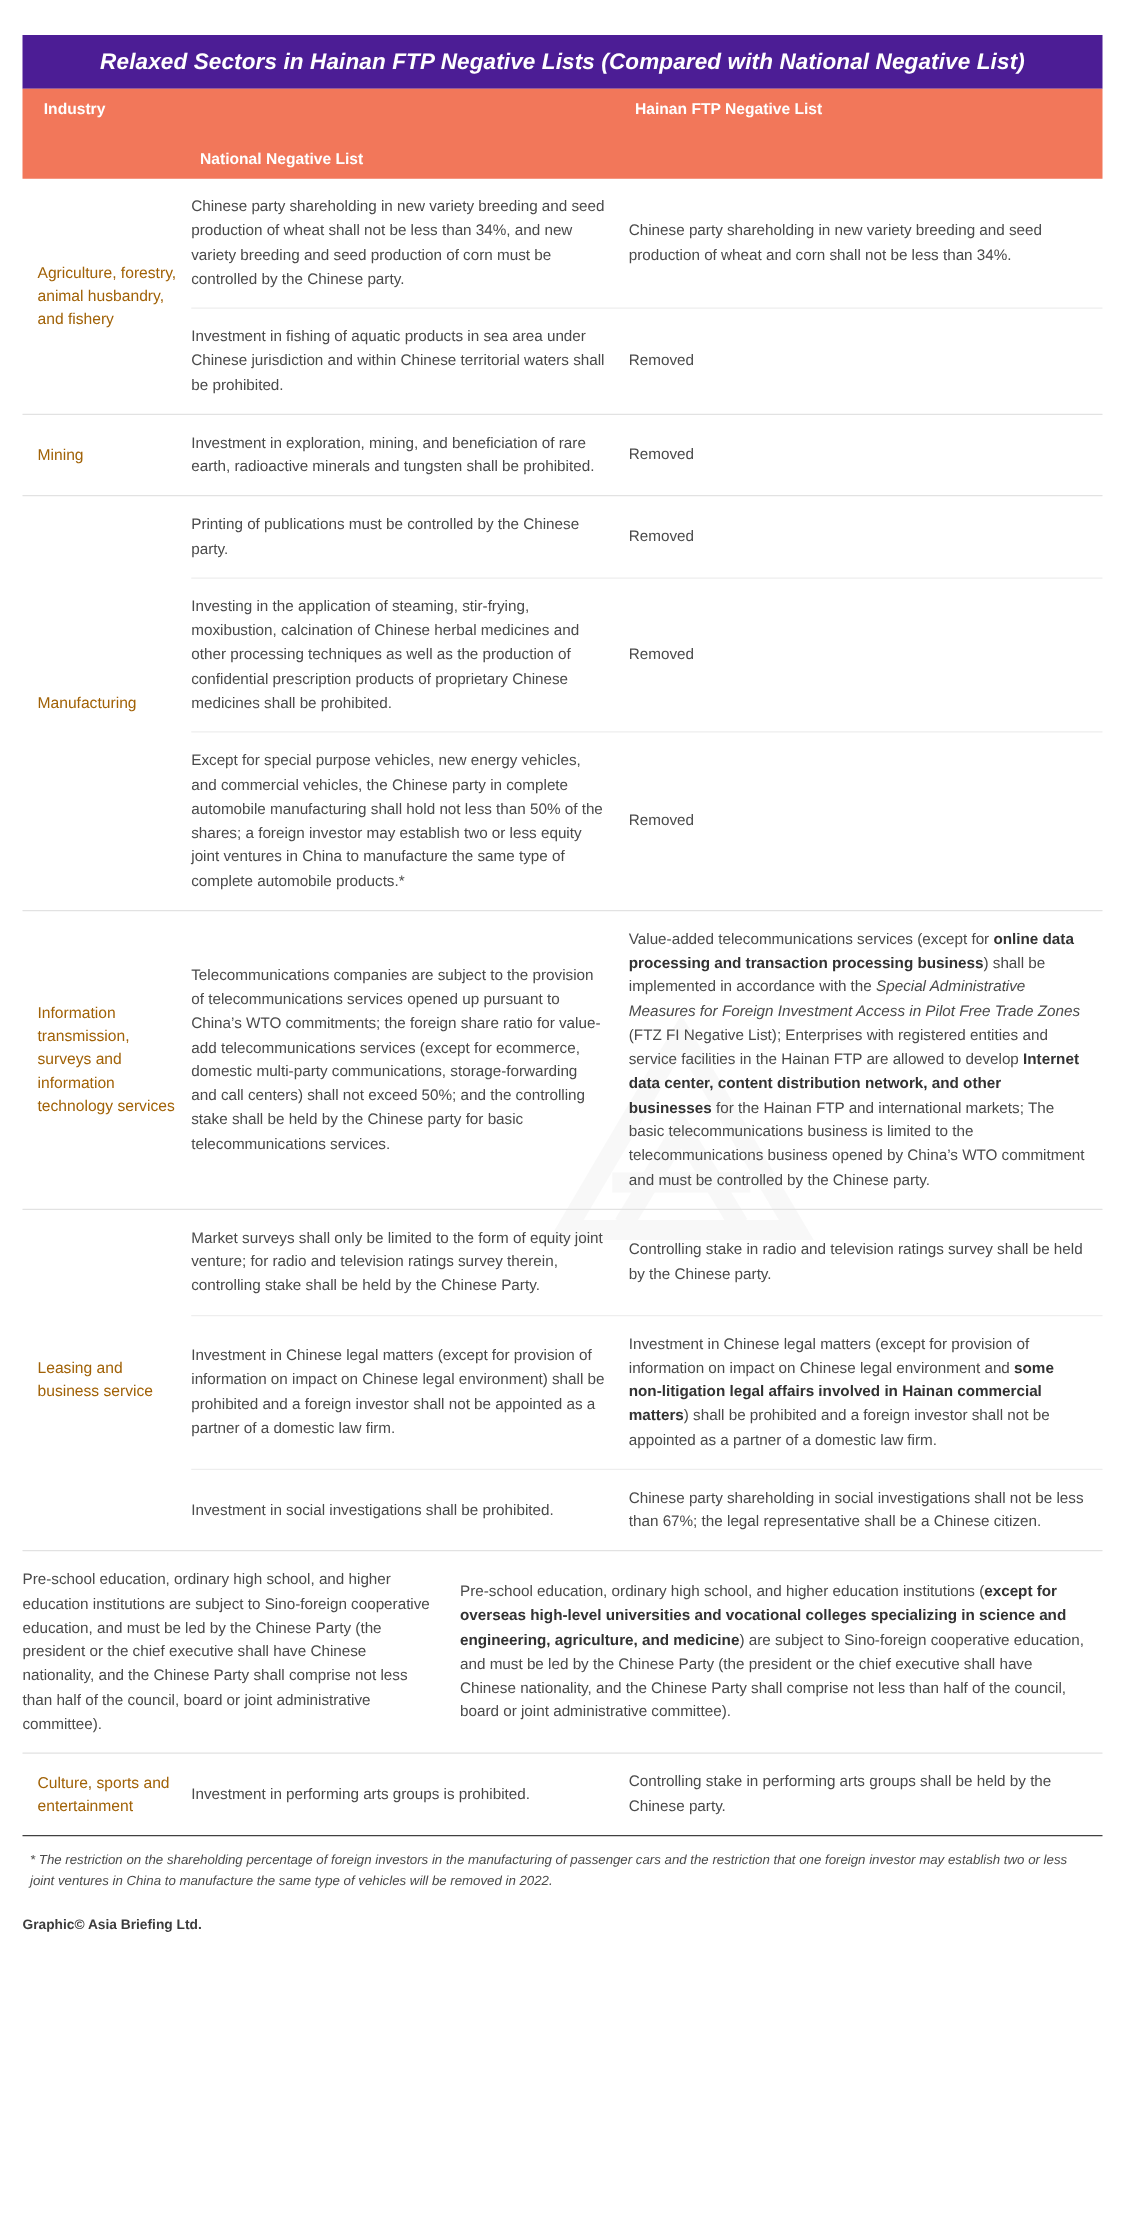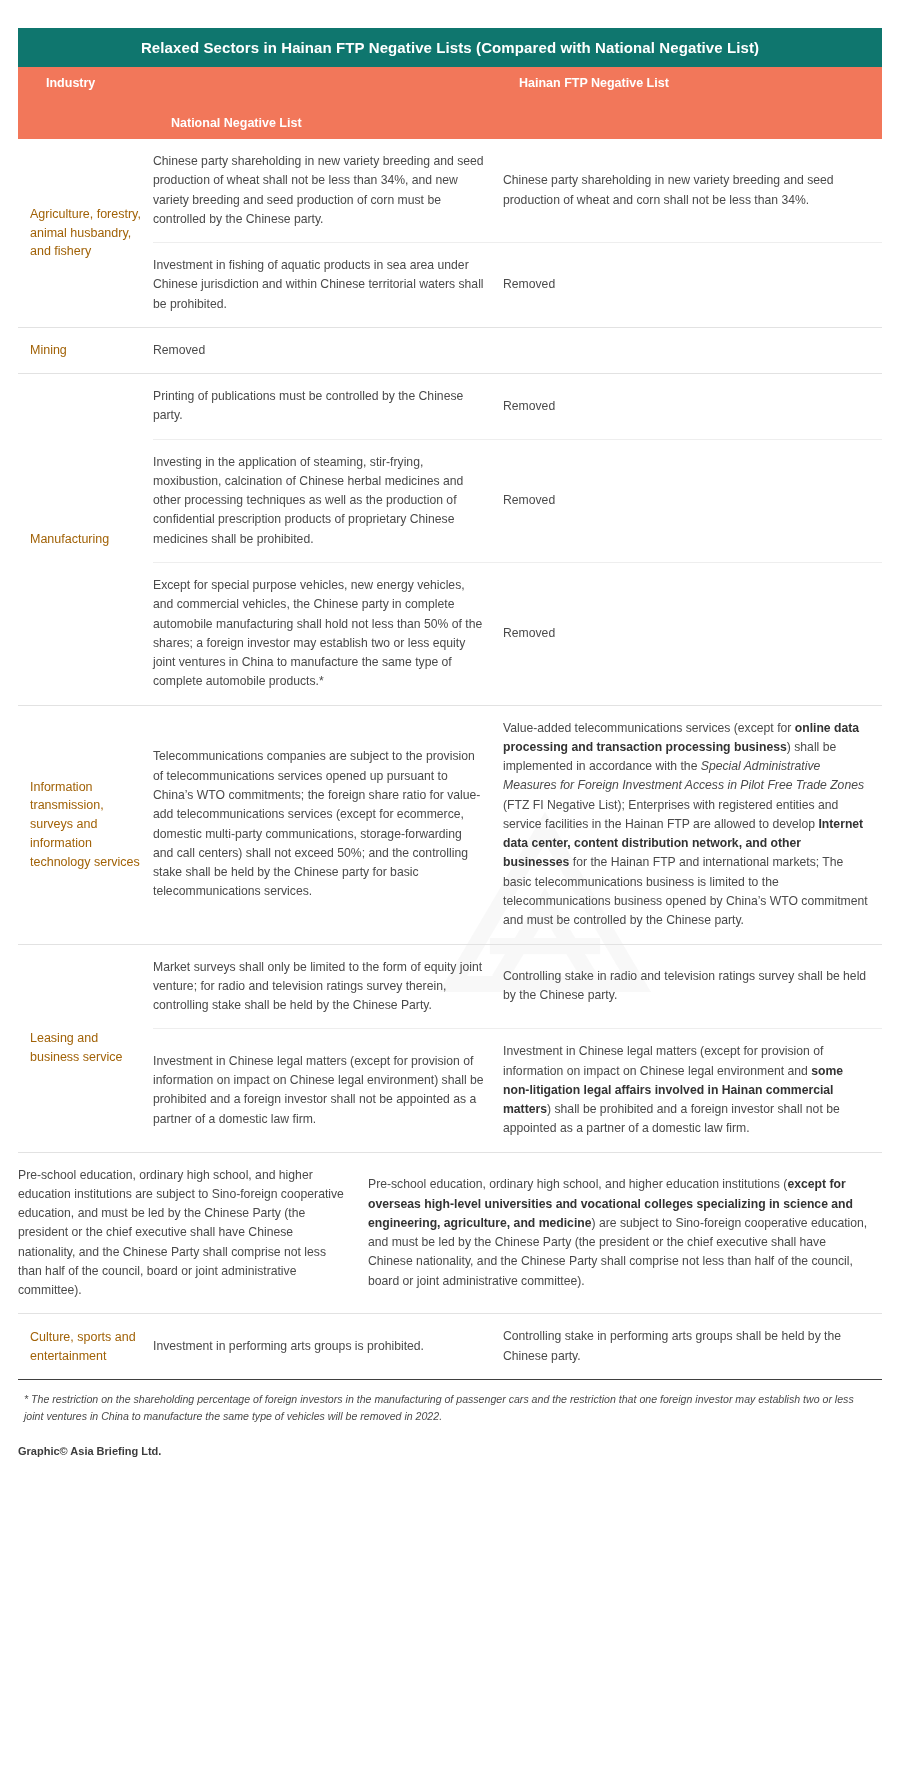--- a/index.html
+++ b/index.html
@@ -31,35 +31,36 @@
     width: 230px;
     height: 230px;
     opacity: 0.05;
     pointer-events: none;
     z-index: 0;
   }
 
   .table-wrap { position: relative; z-index: 1; }
 
   .title-bar {
-    background: #0f766e;
+    background: #4c1d95;
     color: #ffffff;
-    font-size: 15px;
+    font-size: 18px;
     font-weight: bold;
     text-align: center;
     padding: 11px 10px 11px 10px;
     letter-spacing: 0.1px;
+    font-style: italic;
   }
   .col-head {
     display: flex;
     background: #f2775a;
     color: #ffffff;
     font-size: 12.5px;
     font-weight: bold;
-    padding: 9px 0 9px 16px;
+    padding: 9px 0 9px 5px;
   }
   .c-industry { width: 135px; flex: 0 0 135px; padding-left: 12px; box-sizing: border-box; }
   .c-national { width: 350px; flex: 0 0 350px; padding-right: 16px; box-sizing: border-box; }
   .c-hainan   { flex: 1 1 auto; box-sizing: border-box; padding-right: 12px; }
 
   .col-head .c-national { padding-left: 2px; margin-top: 40px; }
 
   
   .tbody { border-top: 0; }
   .group {
@@ -160,20 +161,21 @@
             <div class="row">
               <div class="cell-national">Investment in fishing of aquatic products in sea area under Chinese jurisdiction and within Chinese territorial waters shall be prohibited.</div>
               <div class="cell-hainan">Removed</div>
             </div>
           </div>
         </div>
         <div class="group">
           <div class="industry-cell">Mining</div>
           <div class="rows-cell">
             <div class="row">
+              <div class="cell-national">Investment in exploration, mining, and beneficiation of rare earth, radioactive minerals and tungsten shall be prohibited.</div>
               <div class="cell-hainan">Removed</div>
             </div>
           </div>
         </div>
         <div class="group">
           <div class="industry-cell">Manufacturing</div>
           <div class="rows-cell">
             <div class="row">
               <div class="cell-national">Printing of publications must be controlled by the Chinese party.</div>
               <div class="cell-hainan">Removed</div>
@@ -201,20 +203,24 @@
           <div class="industry-cell">Leasing and business service</div>
           <div class="rows-cell">
             <div class="row">
               <div class="cell-national">Market surveys shall only be limited to the form of equity joint venture; for radio and television ratings survey therein, controlling stake shall be held by the Chinese Party.</div>
               <div class="cell-hainan">Controlling stake in radio and television ratings survey shall be held by the Chinese party.</div>
             </div>
             <div class="row">
               <div class="cell-national">Investment in Chinese legal matters (except for provision of information on impact on Chinese legal environment) shall be prohibited and a foreign investor shall not be appointed as a partner of a domestic law firm.</div>
               <div class="cell-hainan">Investment in Chinese legal matters (except for provision of information on impact on Chinese legal environment and <b>some non-litigation legal affairs involved in Hainan commercial matters</b>) shall be prohibited and a foreign investor shall not be appointed as a partner of a domestic law firm.</div>
             </div>
+            <div class="row">
+              <div class="cell-national">Investment in social investigations shall be prohibited.</div>
+              <div class="cell-hainan">Chinese party shareholding in social investigations shall not be less than 67%; the legal representative shall be a Chinese citizen.</div>
+            </div>
           </div>
         </div>
         <div class="group">
           <div class="rows-cell">
             <div class="row">
               <div class="cell-national">Pre-school education, ordinary high school, and higher education institutions are subject to Sino-foreign cooperative education, and must be led by the Chinese Party (the president or the chief executive shall have Chinese nationality, and the Chinese Party shall comprise not less than half of the council, board or joint administrative committee).</div>
               <div class="cell-hainan">Pre-school education, ordinary high school, and higher education institutions (<b>except for overseas high-level universities and vocational colleges specializing in science and engineering, agriculture, and medicine</b>) are subject to Sino-foreign cooperative education, and must be led by the Chinese Party (the president or the chief executive shall have Chinese nationality, and the Chinese Party shall comprise not less than half of the council, board or joint administrative committee).</div>
             </div>
           </div>
         </div>

